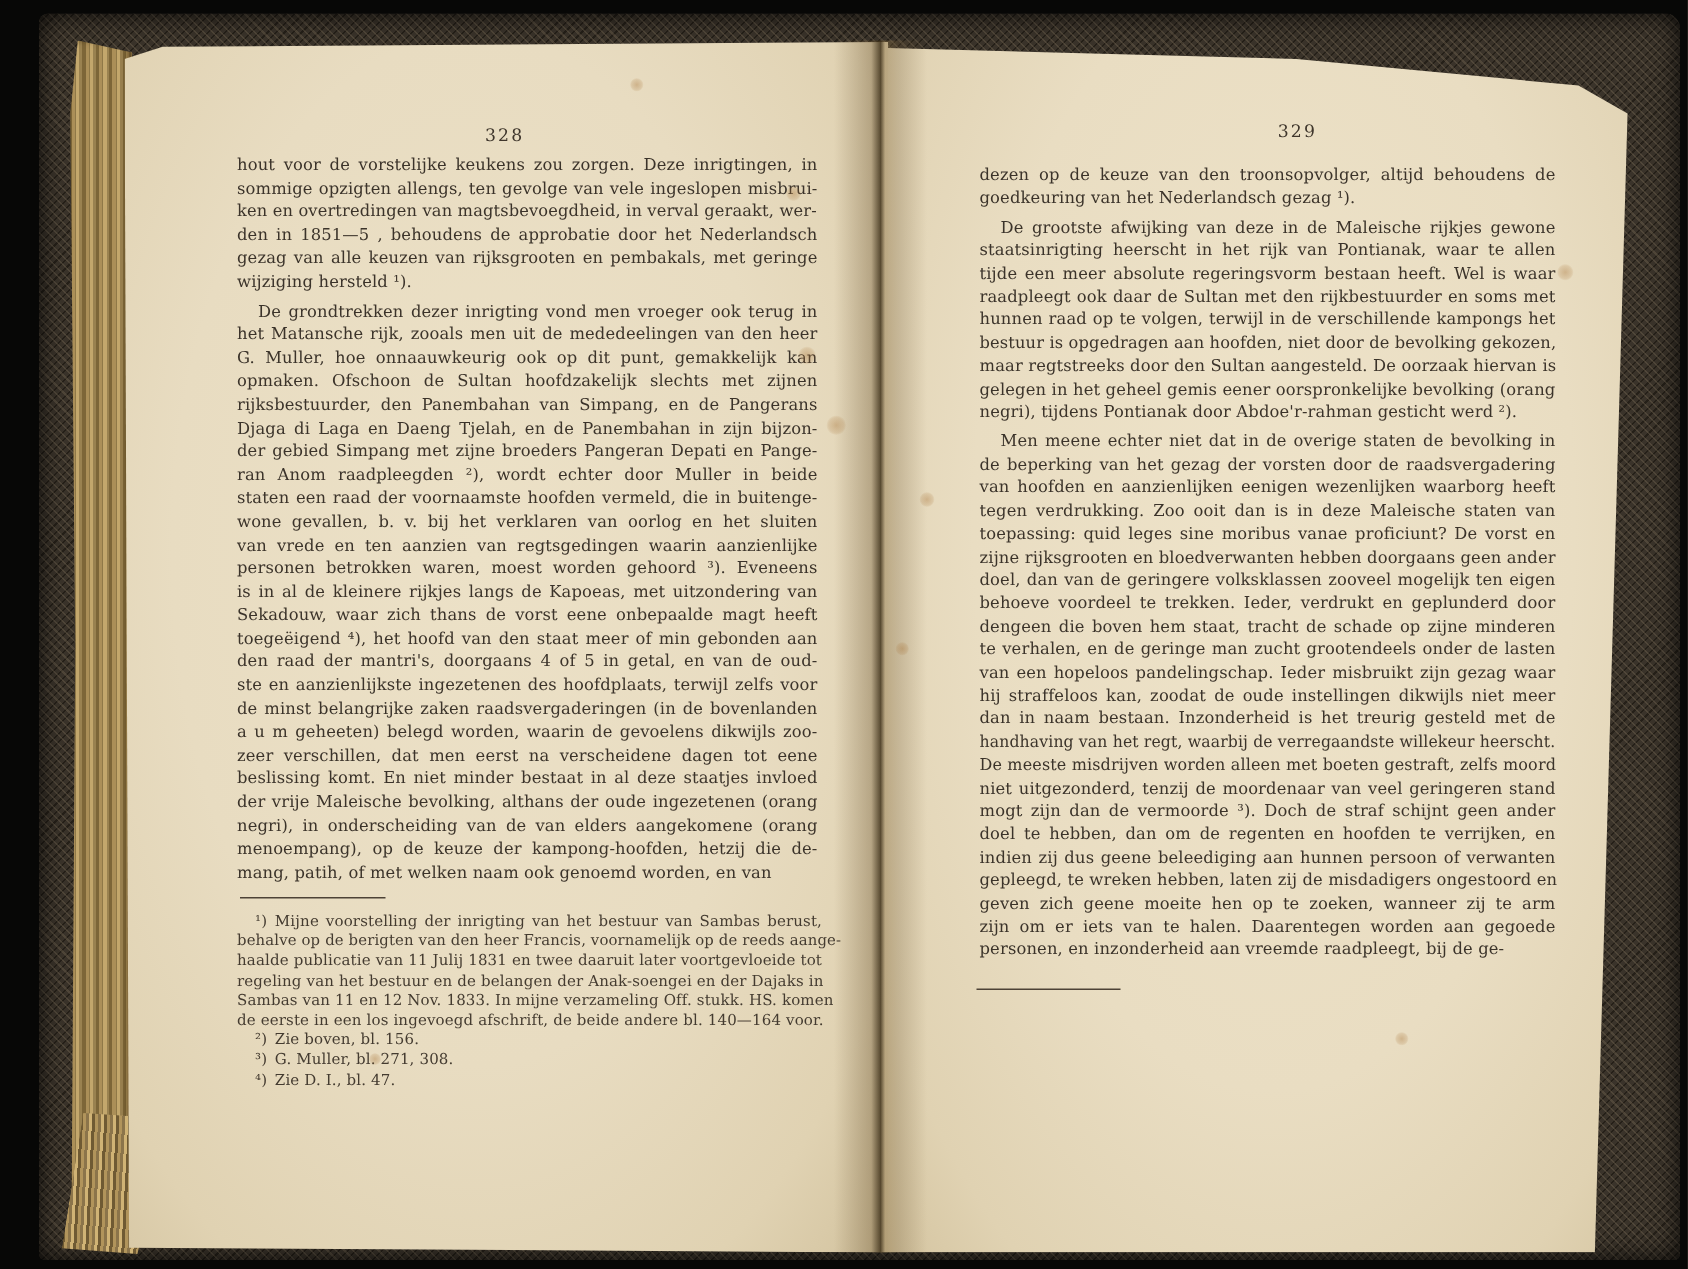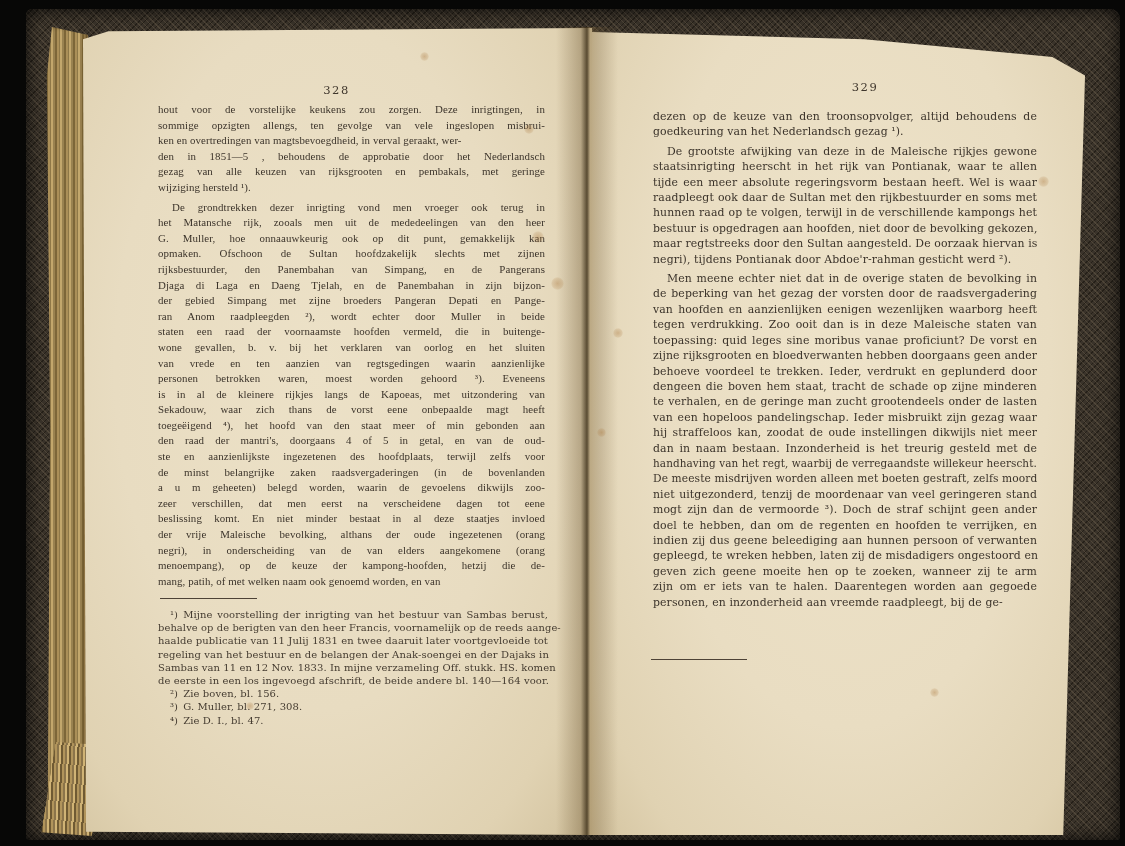--- a/index.html
+++ b/index.html
@@ -67,21 +67,21 @@
   }
 
   .pagenum {
     position:absolute; text-align:center;
     font-size:11.5px; letter-spacing:1.5px; color:#3f362c;
   }
   .page-left  .pagenum { left:60px; top:55px; width:387px; }
   .page-right .pagenum { left:81px; top:52px; width:384px; }
 
   .body-text { position:absolute; font-size:10.9px; }
-  .page-left  .body-text { left:75px; top:74px;  width:387px; line-height:15.6px;font-family:Liberation Serif, serif; }
+  .page-left  .body-text { left:75px; top:74px;  width:387px; line-height:15.6px; }
   .page-right .body-text { left:61px; top:81px;  width:384px; line-height:15.4px; }
 
   .para + .para { margin-top:4px; }
   .para.indent .line:first-child { text-indent:14px; }
 
   .line {
     white-space:nowrap;
     text-align:justify;
     text-align-last:justify;
     letter-spacing:.1px;
@@ -183,29 +183,31 @@
           <div class="line last">goedkeuring van het Nederlandsch gezag ¹).</div>
         </div>
         <div class="para indent">
           <div class="line">De grootste afwijking van deze in de Maleische rijkjes gewone</div>
           <div class="line">staatsinrigting heerscht in het rijk van Pontianak, waar te allen</div>
           <div class="line">tijde een meer absolute regeringsvorm bestaan heeft.  Wel is waar</div>
           <div class="line">raadpleegt ook daar de Sultan met den rijkbestuurder en soms met</div>
           <div class="line">hunnen raad op te volgen, terwijl in de verschillende kampongs het</div>
           <div class="line" style="text-align-last: left; transform: scaleX(0.994819); transform-origin: 0px 50%;">bestuur is opgedragen aan hoofden, niet door de bevolking gekozen,</div>
           <div class="line">maar regtstreeks door den Sultan aangesteld. De oorzaak hiervan is</div>
+          <div class="line">gelegen in het geheel gemis eener oorspronkelijke bevolking (orang</div>
           <div class="line last">negri), tijdens Pontianak door Abdoe'r-rahman gesticht werd ²).</div>
         </div>
         <div class="para indent">
           <div class="line">Men meene echter niet dat in de overige staten de bevolking in</div>
           <div class="line">de beperking van het gezag der vorsten door de raadsvergadering</div>
           <div class="line">van hoofden en aanzienlijken eenigen wezenlijken waarborg heeft</div>
           <div class="line">tegen verdrukking.  Zoo ooit dan is in deze Maleische staten van</div>
           <div class="line">toepassing: quid leges sine moribus vanae proficiunt? De vorst en</div>
           <div class="line">zijne rijksgrooten en bloedverwanten hebben doorgaans geen ander</div>
+          <div class="line">doel, dan van de geringere volksklassen zooveel mogelijk ten eigen</div>
           <div class="line">behoeve voordeel te trekken.  Ieder, verdrukt en geplunderd door</div>
           <div class="line">dengeen die boven hem staat, tracht de schade op zijne minderen</div>
           <div class="line">te verhalen, en de geringe man zucht grootendeels onder de lasten</div>
           <div class="line">van een hopeloos pandelingschap. Ieder misbruikt zijn gezag waar</div>
           <div class="line">hij straffeloos kan, zoodat de oude instellingen dikwijls niet meer</div>
           <div class="line">dan in naam bestaan.  Inzonderheid is het treurig gesteld met de</div>
           <div class="line" style="text-align-last: left; transform: scaleX(0.957606); transform-origin: 0px 50%;">handhaving van het regt, waarbij de verregaandste willekeur heerscht.</div>
           <div class="line" style="text-align-last: left; transform: scaleX(0.979592); transform-origin: 0px 50%;">De meeste misdrijven worden alleen met boeten gestraft, zelfs moord</div>
           <div class="line">niet uitgezonderd, tenzij de moordenaar van veel geringeren stand</div>
           <div class="line">mogt zijn dan de vermoorde ³).  Doch de straf schijnt geen ander</div>

